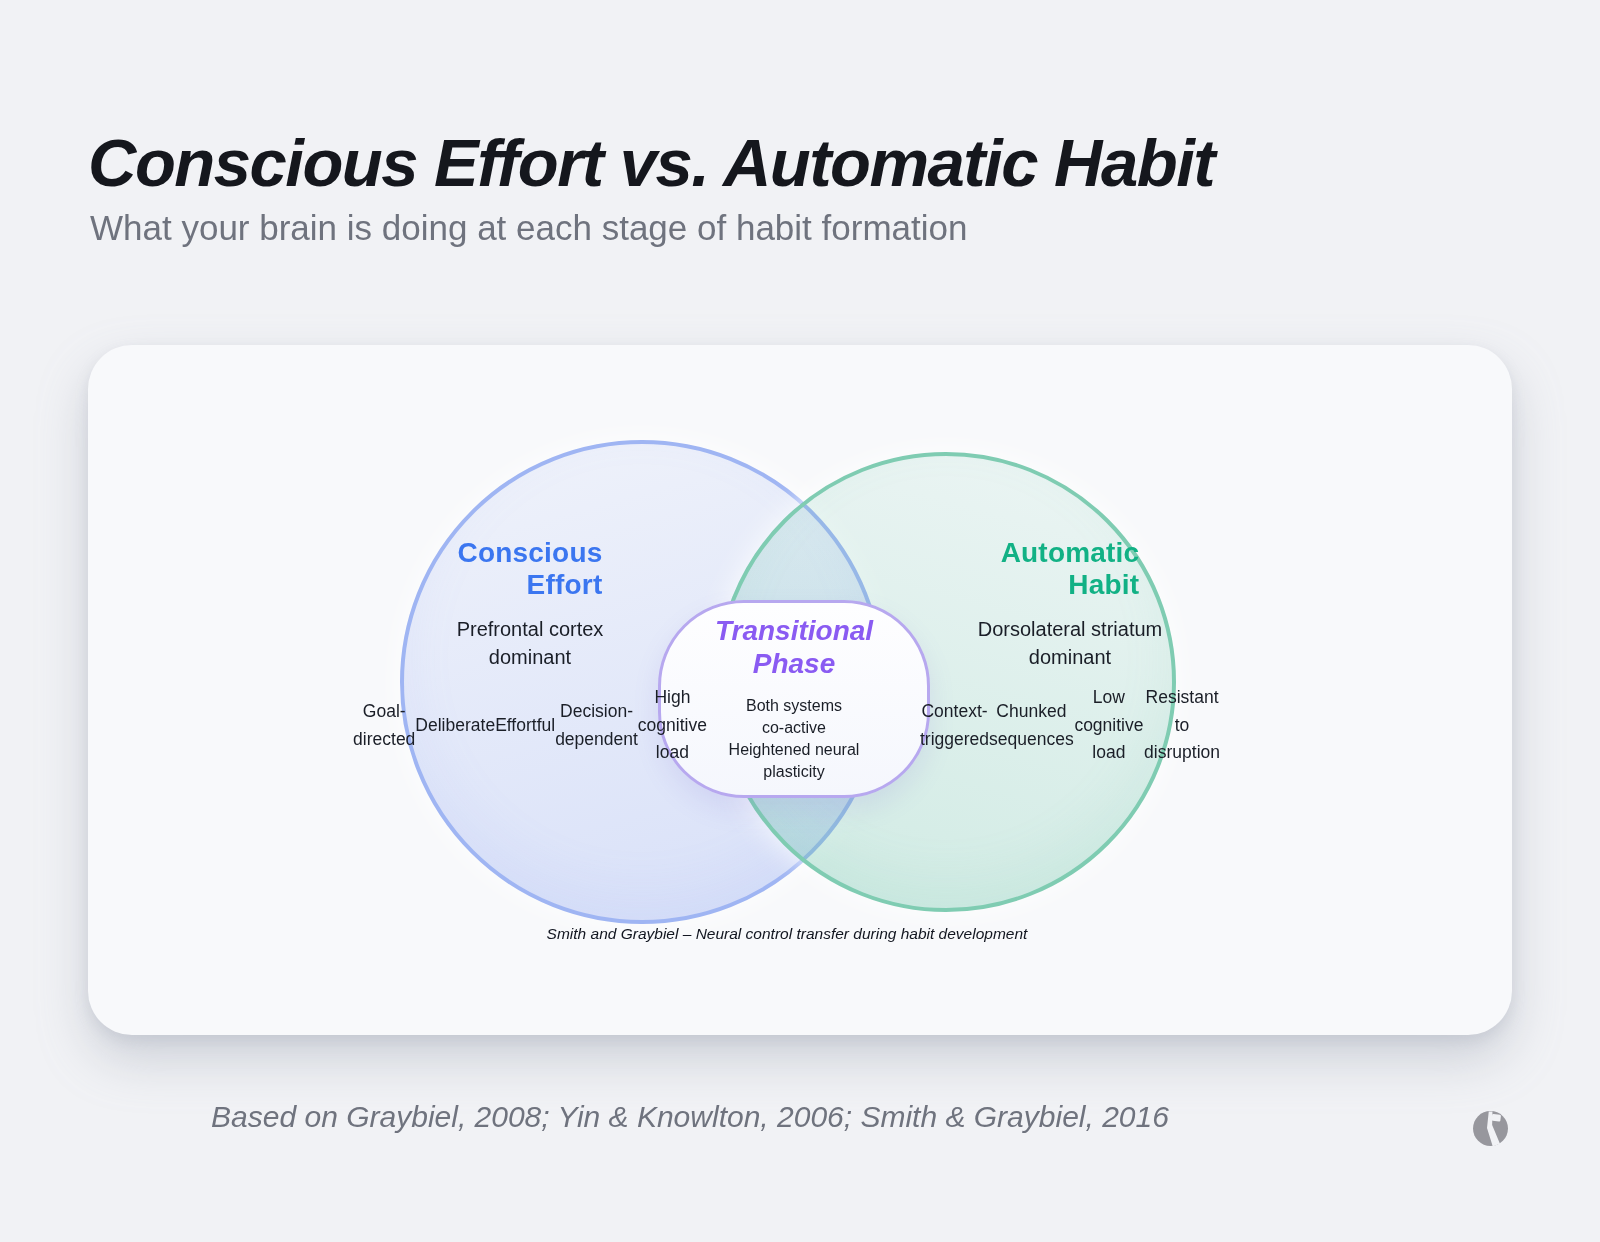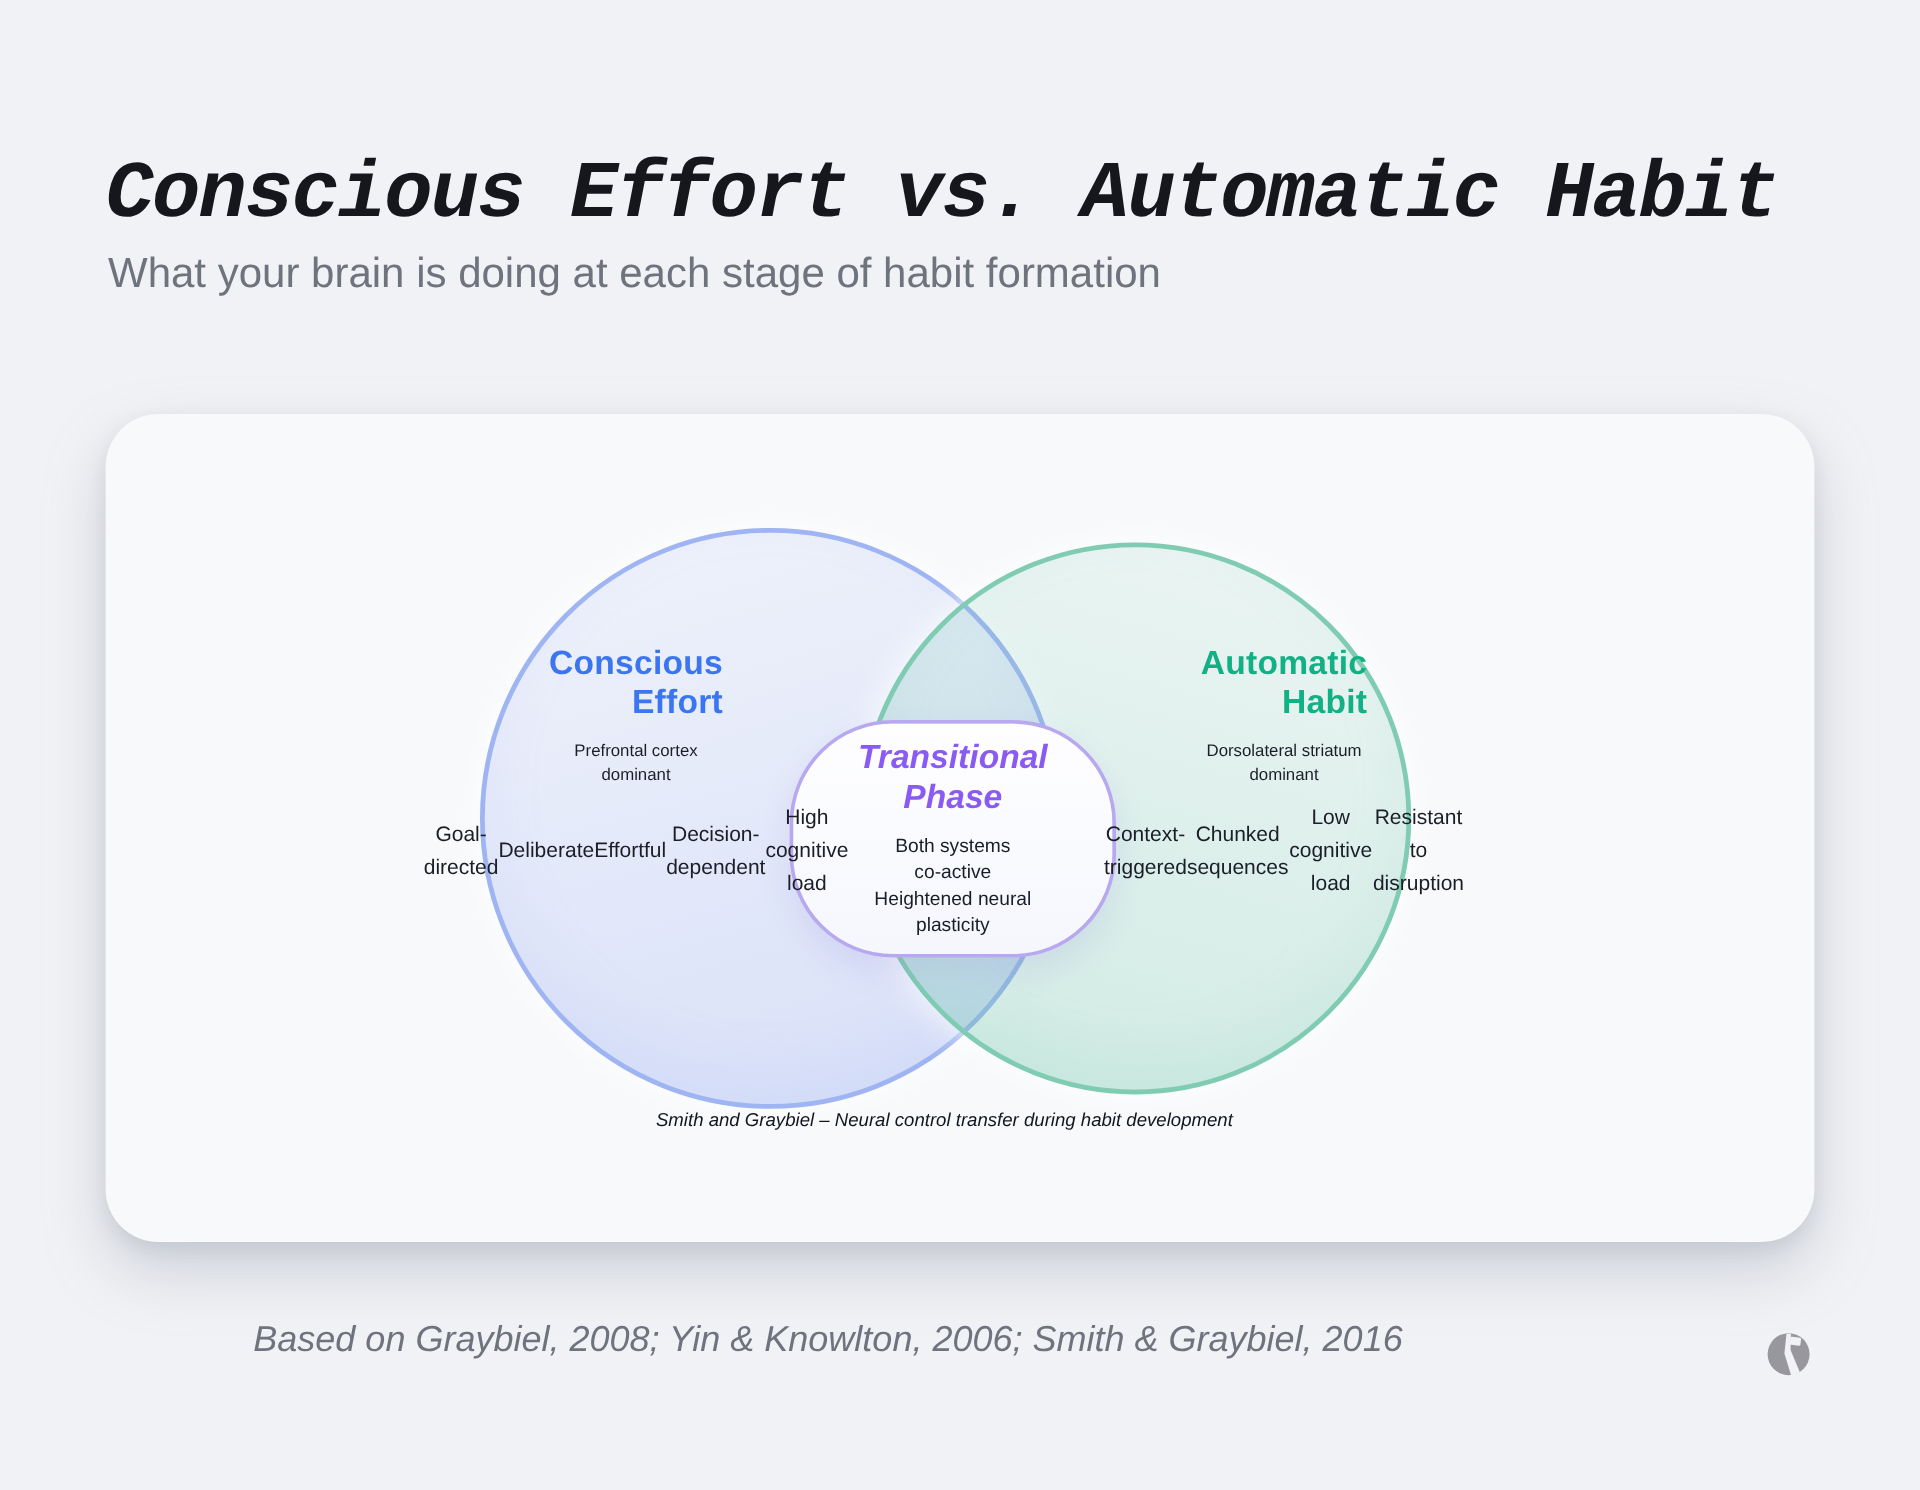--- a/index.html
+++ b/index.html
@@ -4,21 +4,21 @@
 <style>
   html,body{margin:0;padding:0;}
   body{
     width:1600px;height:1242px;position:relative;overflow:hidden;
     background:#f1f2f5;
     font-family:"Liberation Sans", sans-serif;
     color:#1a1e27;
   }
   .page-title{
     position:absolute;left:88px;top:82px;width:1400px;
-    font-family:Liberation Mono, monospace;font-style:italic;font-weight:700;
+    font-family:Liberation Sans, sans-serif;font-style:italic;font-weight:700;
     font-size:67px;line-height:1.08;letter-spacing:-1.5px;color:#15171d;
   }
   .page-subtitle{
     position:absolute;left:90px;top:206px;width:1300px;
     font-size:35px;line-height:1.25;color:var(--text-muted,#70747e);font-weight:400;
   }
   .card{
     position:absolute;left:88px;top:345px;width:1424px;height:690px;
     background:#f8f9fb;border-radius:44px;
     box-shadow:0 24px 50px rgba(148,154,170,0.38), 0 6px 14px rgba(148,154,170,0.20);
@@ -52,21 +52,21 @@
   .v-col-left{left:292px;}
   .v-col-right{left:832px;}
   .v-title{
     font-size:28px;font-weight:700;line-height:1.13;white-space:pre-line;
     letter-spacing:0.2px;
     text-align:right;
   }
   .v-col-left .v-title{color:var(--accent-left,#3b76f0);}
   .v-col-right .v-title{color:var(--accent-right,#12b185);}
   .v-sub{
-    margin-top:16px;font-size:14px;line-height:1.38;white-space:pre-line;color:#1a1e27;
+    margin-top:16px;font-size:20px;line-height:1.38;white-space:pre-line;color:#1a1e27;
   }
   .v-items{margin-top:13px;display:flex;flex-direction:row;align-items:center;}
   .v-item{font-size:17.5px;line-height:27.5px;white-space:pre-line;color:#1a1e27;}
   .c-title{
     font-size:28px;font-weight:700;line-height:1.15;white-space:pre-line;
     color:var(--accent-center,#8a5bf2);
     font-style:italic;
   }
   .c-items{margin-top:15px;display:flex;flex-direction:column;align-items:center;}
   .c-item{font-size:16px;line-height:22px;white-space:pre-line;color:#1a1e27;}

